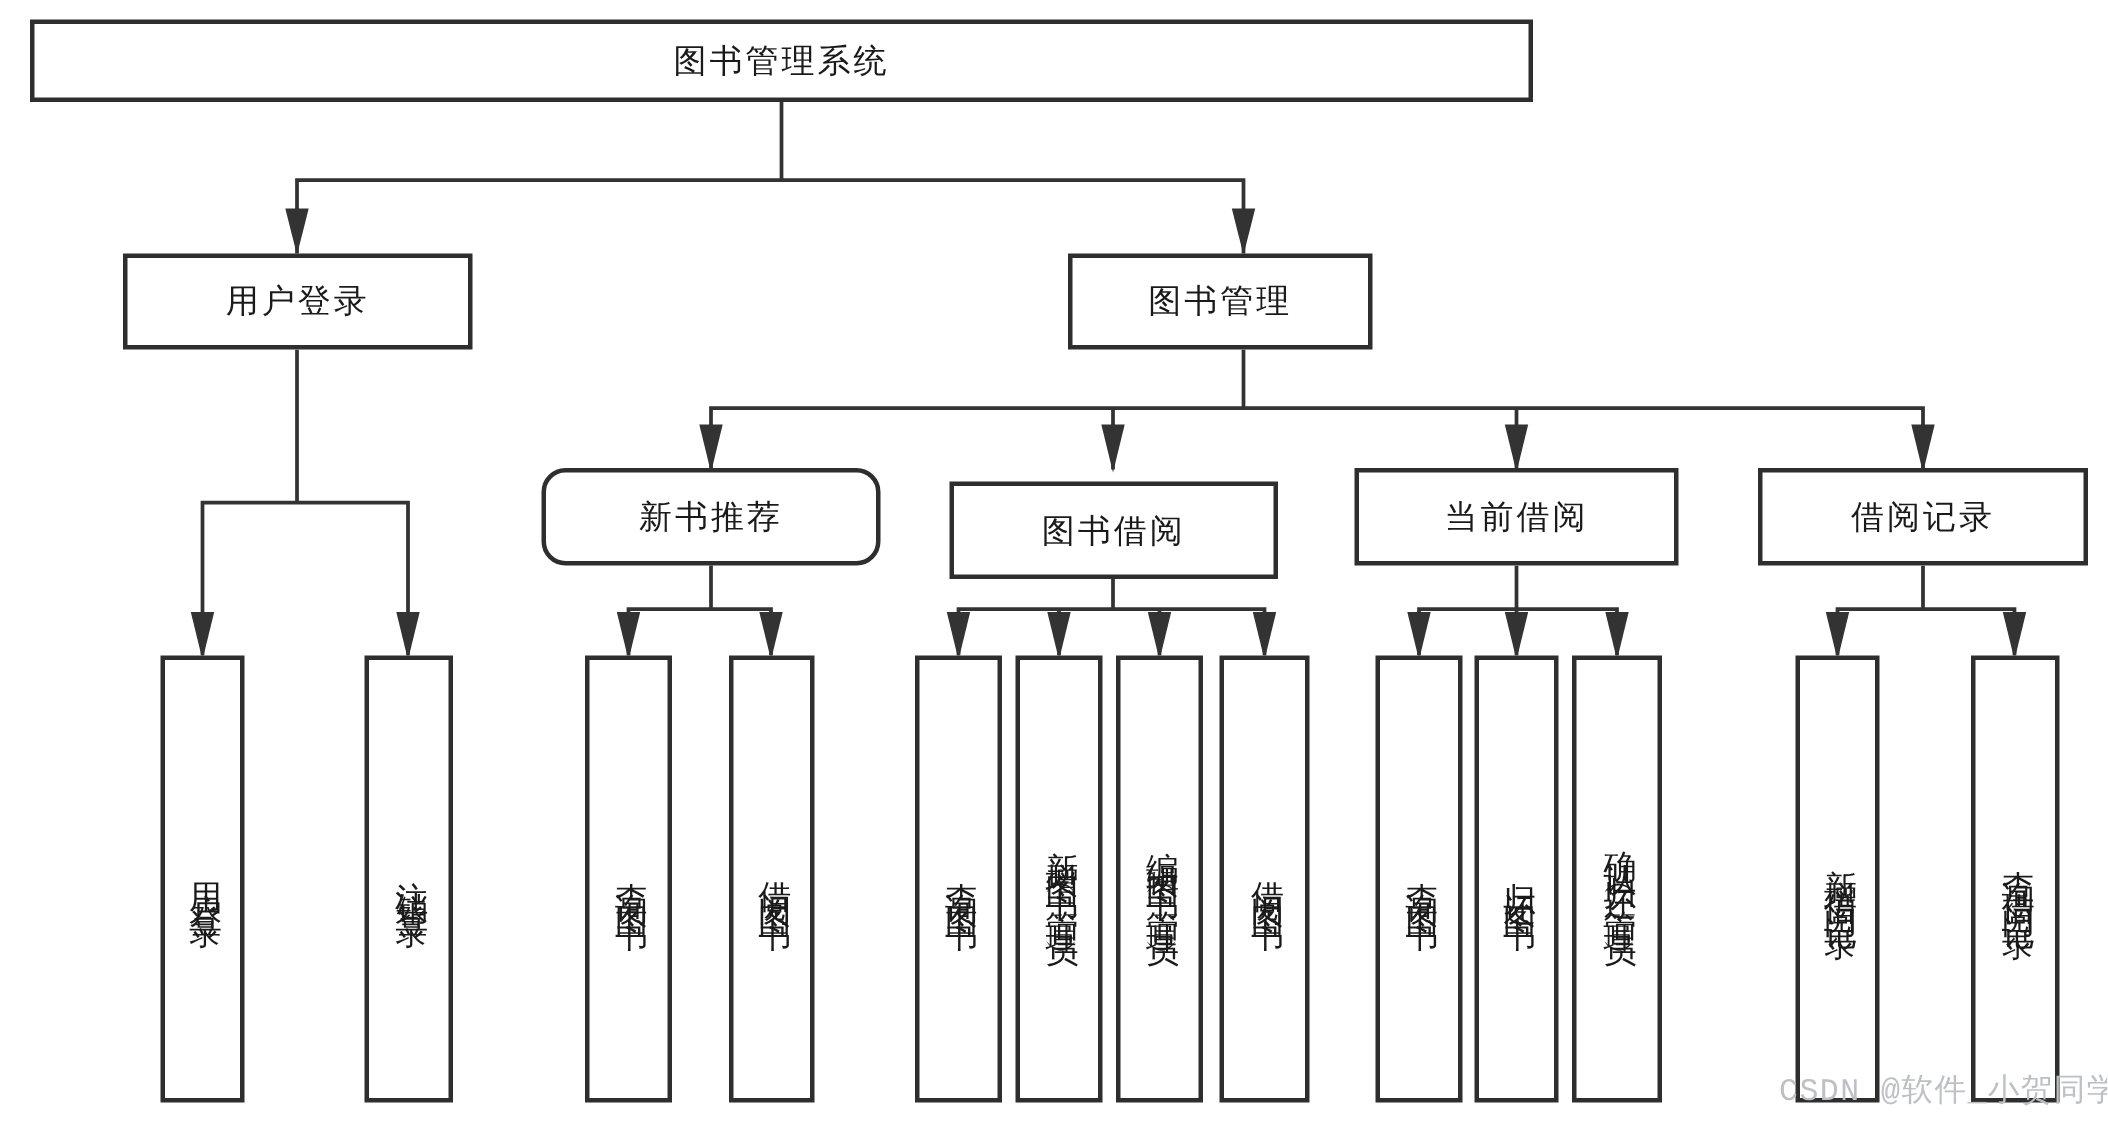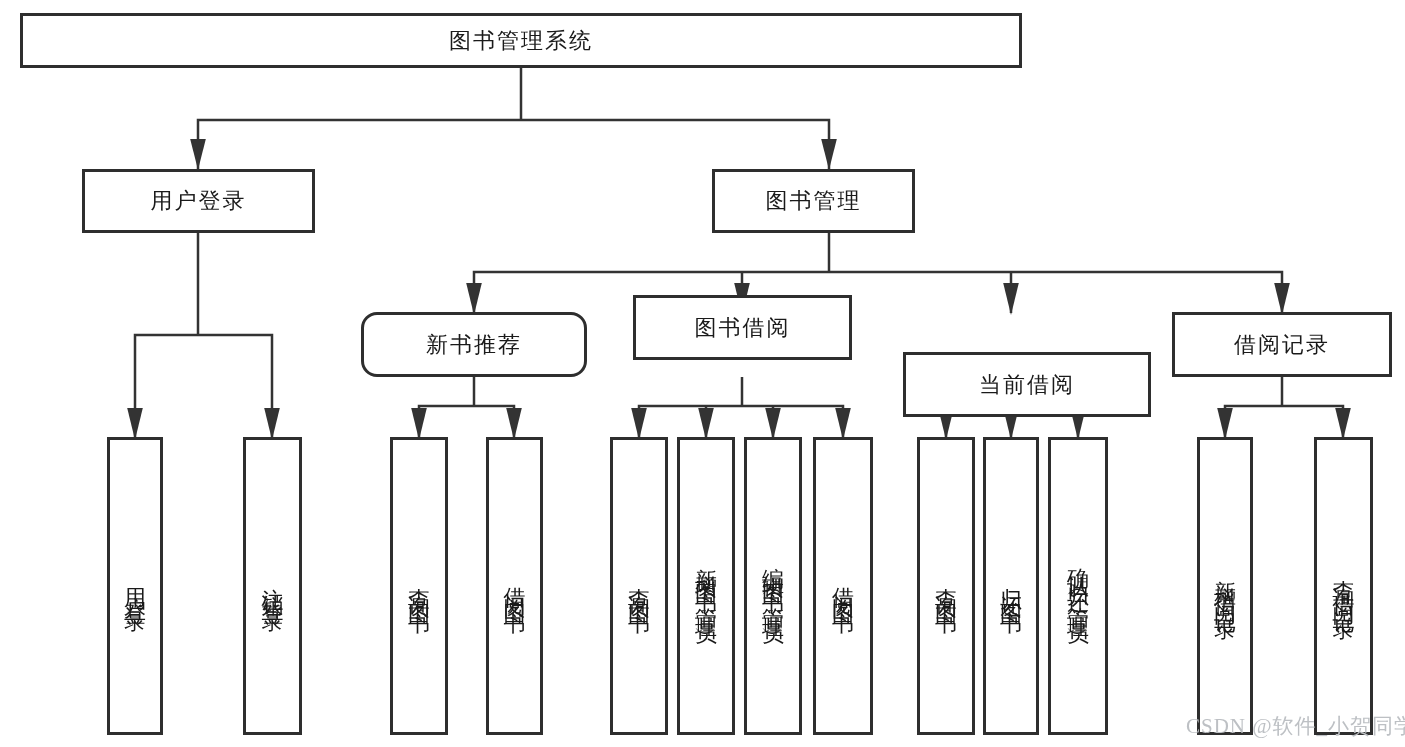--- a/index.html
+++ b/index.html
@@ -1,37 +1,37 @@
 <!DOCTYPE html>
 <html style="--line-color: #333333; --border-color: #2e2e2e;"><head>
 <meta charset="utf-8">
 <style>
   html,body{margin:0;padding:0;background:#ffffff;}
   .stage{
     position:relative;width:1405px;height:747px;background:#ffffff;
-    font-family:Liberation Serif, serif;overflow:hidden;
+    font-family:Liberation Mono, monospace;overflow:hidden;
   }
   .connectors{position:absolute;left:0;top:0;width:1405px;height:747px;}
   .connectors path{fill:none;stroke:#333333;stroke-width:2.5;}
   .connectors polygon{fill:#333333;stroke:none;}
   .node{
     position:absolute;box-sizing:border-box;border:3px solid #2e2e2e;background:#ffffff;
     display:flex;align-items:center;justify-content:center;
     color:#1a1a1a;font-size:22px;letter-spacing:2px;white-space:nowrap;
   }
   .leaf .vtext{
     writing-mode:vertical-rl;letter-spacing:8px;line-height:1;white-space:normal;
   }
   
   .n-root{left:20px;top:13px;width:1002px;height:55px;}
   .n-user-login{left:82px;top:169px;width:233px;height:64px;}
   .n-book-mgmt{left:712px;top:169px;width:203px;height:64px;}
   .n-recommend{left:361px;top:312px;width:226px;height:65px;border-radius:16px;}
-  .n-borrowing{left:633px;top:295px;width:219px;height:65px;}
-  .n-current{left:903px;top:312px;width:248px;height:65px;margin-top:40px;}
+  .n-borrowing{left:633px;top:321px;width:219px;height:65px;}
+  .n-current{left:903px;top:312px;width:216px;height:65px;}
   .n-records{left:1172px;top:312px;width:220px;height:65px;}
   
   .leaf{top:437px;height:298px;}
   .l-ul{left:107px;width:56px;}
   .l-lo{left:243px;width:59px;}
   .l-rq{left:390px;width:58px;}
   .l-rb{left:486px;width:57px;}
   .l-bq{left:610px;width:58px;}
   .l-ba{left:677px;width:58px;}
   .l-be{left:744px;width:58px;}

